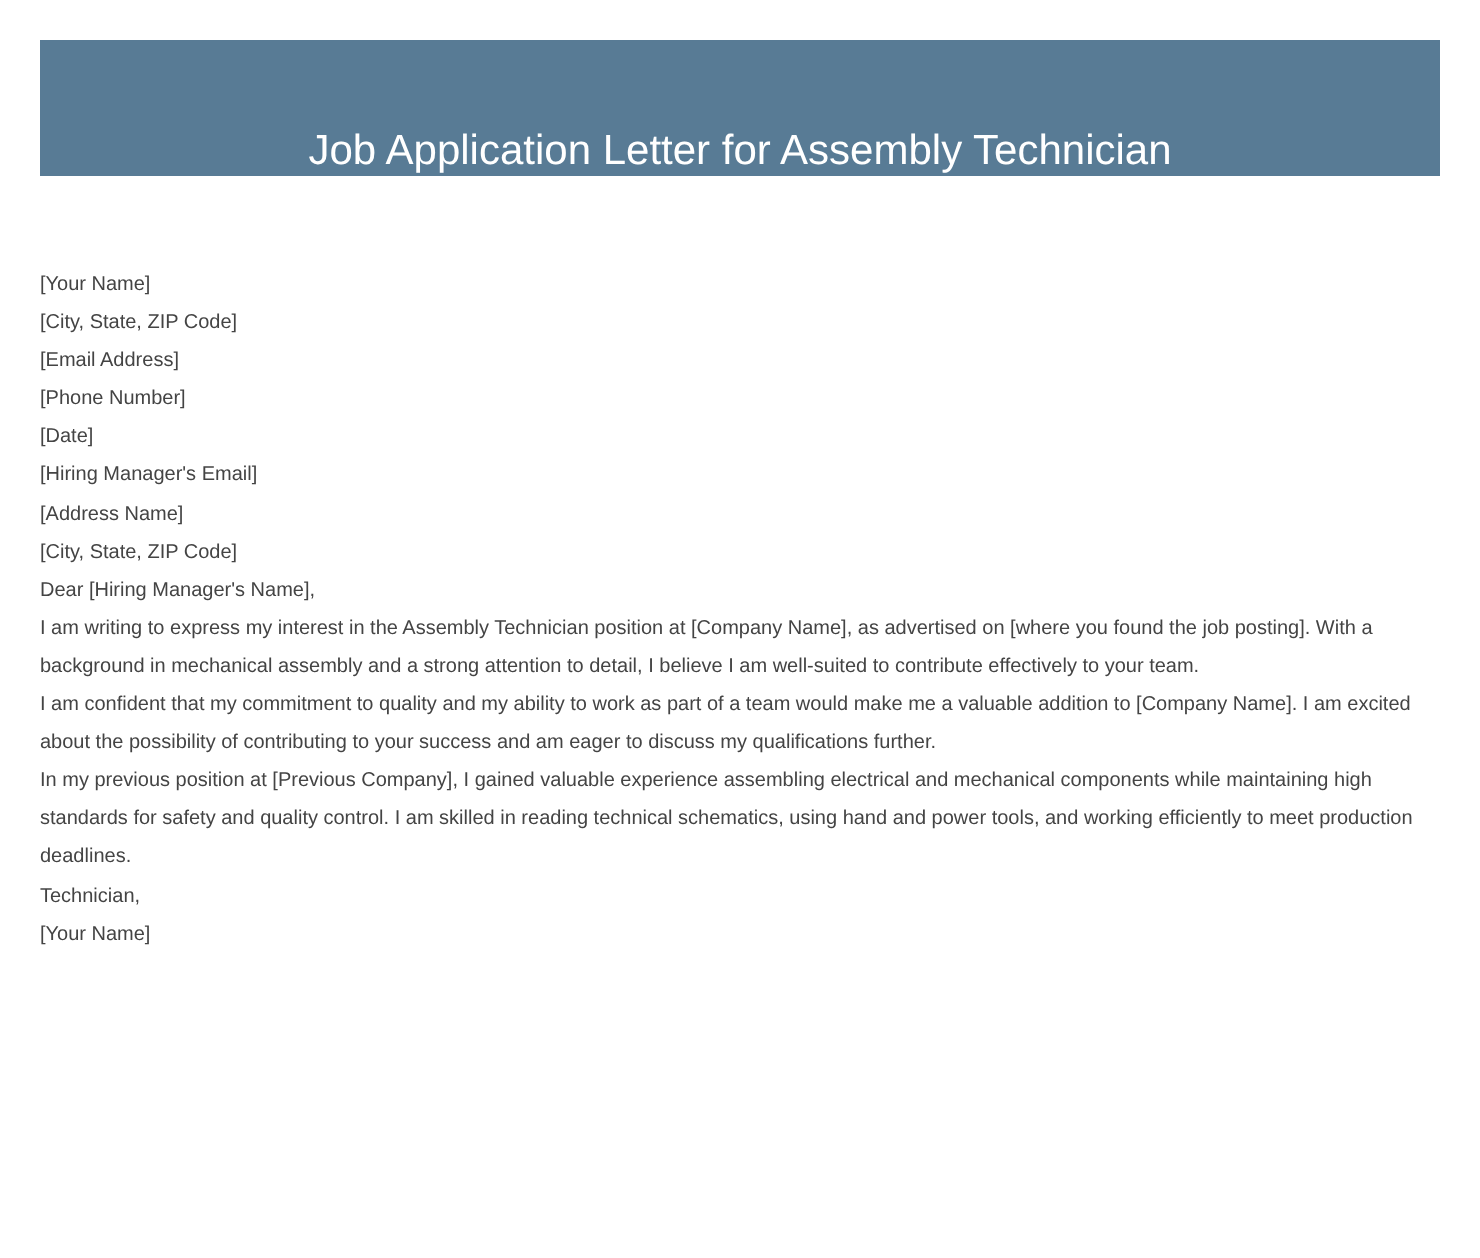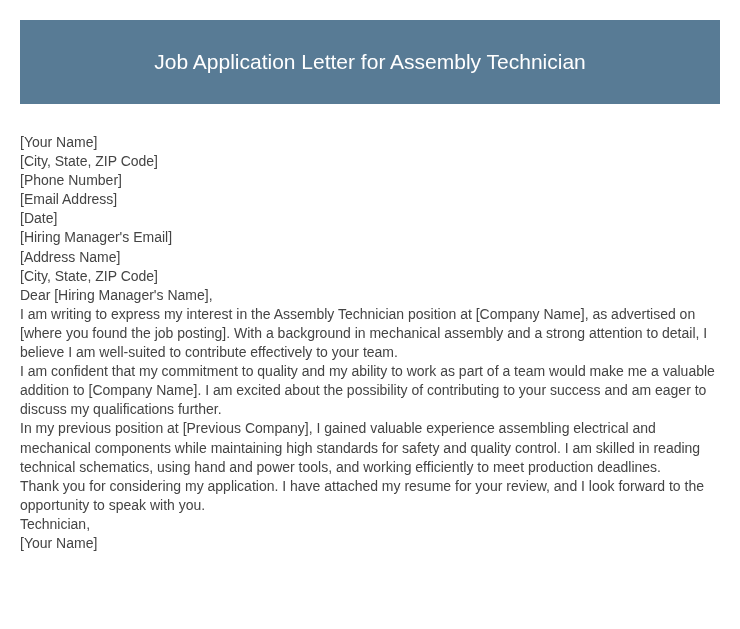--- a/index.html
+++ b/index.html
@@ -12,63 +12,62 @@
       height: 629px;
       position: relative;
       font-family: "Liberation Sans", "DejaVu Sans", sans-serif;
       overflow: hidden;
     }
     .header {
       position: absolute;
       left: 20px;
       top: 20px;
       width: 700px;
-      height: 84px;
+      height: 68px;
       background: #587b95;
       display: flex;
-      align-items: center;
+      align-items: flex-end;
       justify-content: center;
     }
     .header h1 {
       margin: 0;
       color: #ffffff;
       font-weight: normal;
       font-size: 21px;
       letter-spacing: 0px;
     }
     .letter {
       position: absolute;
       left: 20px;
       top: 133px;
       width: 705px;
       color: #444444;
-      font-size: 14px;
+      font-size: 10px;
       line-height: 19.1px;
     }
     .letter div {
       margin: 0;
       white-space: normal;
     }
   </style>
 </head>
 <body>
 
 <div class="header">
   <h1>Job Application Letter for Assembly Technician</h1>
 </div>
 
 <div class="letter">
   <div>[Your Name]</div>
   <div>[City, State, ZIP Code]</div>
+  <div>[Email Address]</div>
   <div>[Phone Number]</div>
-  <div>[Email Address]</div>
   <div>[Date]</div>
   <div>[Hiring Manager's Email]</div>
   <div>[Address Name]</div>
   <div>[City, State, ZIP Code]</div>
   <div>Dear [Hiring Manager's Name],</div>
   <div>I am writing to express my interest in the Assembly Technician position at [Company Name], as advertised on [where you found the job posting]. With a background in mechanical assembly and a strong attention to detail, I believe I am well-suited to contribute effectively to your team.</div>
   <div>I am confident that my commitment to quality and my ability to work as part of a team would make me a valuable addition to [Company Name]. I am excited about the possibility of contributing to your success and am eager to discuss my qualifications further.</div>
   <div>In my previous position at [Previous Company], I gained valuable experience assembling electrical and mechanical components while maintaining high standards for safety and quality control. I am skilled in reading technical schematics, using hand and power tools, and working efficiently to meet production deadlines.</div>
-  <div>Thank you for considering my application. I have attached my resume for your review, and I look forward to the opportunity to speak with you.</div>
   <div>Technician,</div>
   <div>[Your Name]</div>
 </div>
 
 </body></html>

